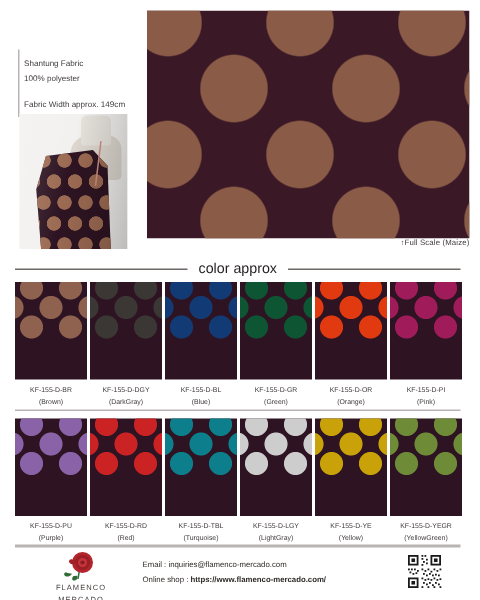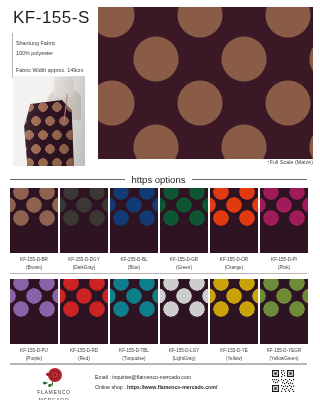--- a/index.html
+++ b/index.html
@@ -260,21 +260,20 @@
     top: 6px;
     width: 24px;
     height: 24px;
   }
 </style>
 </head>
 <body>
 
 <div class="top-section">
 
-  <div class="product-code">KF-155-S</div>
 
   <div class="spec-rule"></div>
 
   <div class="spec-block">
     <div>Shantung Fabric</div>
     <div>100% polyester</div>
     <span class="gap"></span>
     <div>Fabric Width approx.  149cm</div>
   </div>
 
@@ -289,21 +288,21 @@
 
   <div class="main-swatch">
     <div class="fabric" id="main-fabric" style="background: radial-gradient(circle at -30px -36px, rgb(138, 91, 70) 22px, transparent 23px), radial-gradient(circle at 58px -36px, rgb(138, 91, 70) 22px, transparent 23px), radial-gradient(circle at 146px -36px, rgb(138, 91, 70) 22px, transparent 23px), radial-gradient(circle at 234px -36px, rgb(138, 91, 70) 22px, transparent 23px), radial-gradient(circle at 322px -36px, rgb(138, 91, 70) 22px, transparent 23px), radial-gradient(circle at 410px -36px, rgb(138, 91, 70) 22px, transparent 23px), radial-gradient(circle at -74px 8px, rgb(138, 91, 70) 22px, transparent 23px), radial-gradient(circle at 14px 8px, rgb(138, 91, 70) 22px, transparent 23px), radial-gradient(circle at 102px 8px, rgb(138, 91, 70) 22px, transparent 23px), radial-gradient(circle at 190px 8px, rgb(138, 91, 70) 22px, transparent 23px), radial-gradient(circle at 278px 8px, rgb(138, 91, 70) 22px, transparent 23px), radial-gradient(circle at 366px 8px, rgb(138, 91, 70) 22px, transparent 23px), radial-gradient(circle at -30px 52px, rgb(138, 91, 70) 22px, transparent 23px), radial-gradient(circle at 58px 52px, rgb(138, 91, 70) 22px, transparent 23px), radial-gradient(circle at 146px 52px, rgb(138, 91, 70) 22px, transparent 23px), radial-gradient(circle at 234px 52px, rgb(138, 91, 70) 22px, transparent 23px), radial-gradient(circle at 322px 52px, rgb(138, 91, 70) 22px, transparent 23px), radial-gradient(circle at 410px 52px, rgb(138, 91, 70) 22px, transparent 23px), radial-gradient(circle at -74px 96px, rgb(138, 91, 70) 22px, transparent 23px), radial-gradient(circle at 14px 96px, rgb(138, 91, 70) 22px, transparent 23px), radial-gradient(circle at 102px 96px, rgb(138, 91, 70) 22px, transparent 23px), radial-gradient(circle at 190px 96px, rgb(138, 91, 70) 22px, transparent 23px), radial-gradient(circle at 278px 96px, rgb(138, 91, 70) 22px, transparent 23px), radial-gradient(circle at 366px 96px, rgb(138, 91, 70) 22px, transparent 23px), radial-gradient(circle at -30px 140px, rgb(138, 91, 70) 22px, transparent 23px), radial-gradient(circle at 58px 140px, rgb(138, 91, 70) 22px, transparent 23px), radial-gradient(circle at 146px 140px, rgb(138, 91, 70) 22px, transparent 23px), radial-gradient(circle at 234px 140px, rgb(138, 91, 70) 22px, transparent 23px), radial-gradient(circle at 322px 140px, rgb(138, 91, 70) 22px, transparent 23px), radial-gradient(circle at 410px 140px, rgb(138, 91, 70) 22px, transparent 23px), radial-gradient(circle at -74px 184px, rgb(138, 91, 70) 22px, transparent 23px), radial-gradient(circle at 14px 184px, rgb(138, 91, 70) 22px, transparent 23px), radial-gradient(circle at 102px 184px, rgb(138, 91, 70) 22px, transparent 23px), radial-gradient(circle at 190px 184px, rgb(138, 91, 70) 22px, transparent 23px), radial-gradient(circle at 278px 184px, rgb(138, 91, 70) 22px, transparent 23px), radial-gradient(circle at 366px 184px, rgb(138, 91, 70) 22px, transparent 23px), rgb(58, 24, 38);"></div>
   </div>
 
   <div class="fullscale-caption">↑Full Scale (Maize)</div>
 </div>
 
 <div class="options-heading">
   <div class="line"></div>
-  <div class="label">https options</div>
+  <div class="label">color approx</div>
   <div class="line"></div>
 </div>
 
 <div class="grid" id="swatch-grid">
     <div class="grid-row">
       <div class="cell">
         <div class="tile" style="background: radial-gradient(circle at -2px -9px, rgb(143, 98, 80) 7.4px, transparent 8px), radial-gradient(circle at 24px -9px, rgb(143, 98, 80) 7.4px, transparent 8px), radial-gradient(circle at 50px -9px, rgb(143, 98, 80) 7.4px, transparent 8px), radial-gradient(circle at 76px -9px, rgb(143, 98, 80) 7.4px, transparent 8px), radial-gradient(circle at -15px 4px, rgb(143, 98, 80) 7.4px, transparent 8px), radial-gradient(circle at 11px 4px, rgb(143, 98, 80) 7.4px, transparent 8px), radial-gradient(circle at 37px 4px, rgb(143, 98, 80) 7.4px, transparent 8px), radial-gradient(circle at 63px 4px, rgb(143, 98, 80) 7.4px, transparent 8px), radial-gradient(circle at -2px 17px, rgb(143, 98, 80) 7.4px, transparent 8px), radial-gradient(circle at 24px 17px, rgb(143, 98, 80) 7.4px, transparent 8px), radial-gradient(circle at 50px 17px, rgb(143, 98, 80) 7.4px, transparent 8px), radial-gradient(circle at 76px 17px, rgb(143, 98, 80) 7.4px, transparent 8px), radial-gradient(circle at -15px 30px, rgb(143, 98, 80) 7.4px, transparent 8px), radial-gradient(circle at 11px 30px, rgb(143, 98, 80) 7.4px, transparent 8px), radial-gradient(circle at 37px 30px, rgb(143, 98, 80) 7.4px, transparent 8px), radial-gradient(circle at 63px 30px, rgb(143, 98, 80) 7.4px, transparent 8px), rgb(46, 20, 34);"></div>
         <div class="caption">
           <span class="nm">KF-155-D-BR</span>
           <span class="nm">(Brown)</span>

